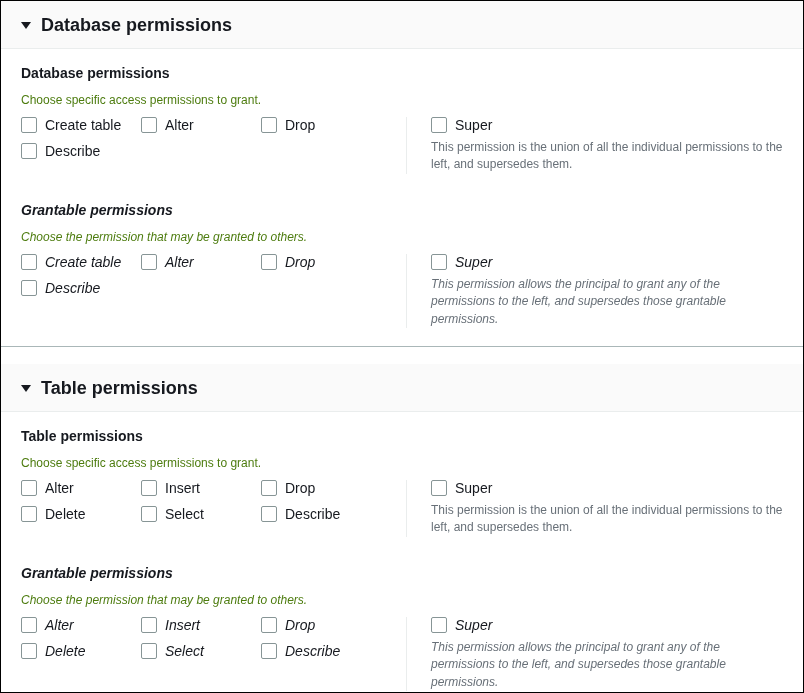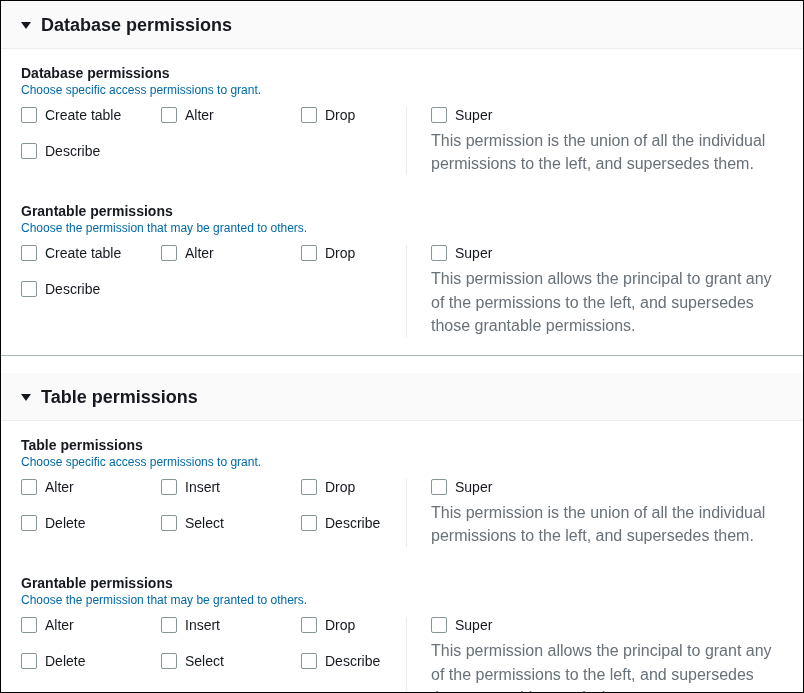--- a/index.html
+++ b/index.html
@@ -33,43 +33,43 @@
   .panel-header h2 {
     font-size: 18px;
     font-weight: 700;
   }
   .panel-body {
     padding: 16px 20px 18px 20px;
     background: #fff;
   }
   .section + .section {
     margin-top: 28px;
+    font-style: italic;
   }
   .section-title {
     font-size: 14px;
     font-weight: 700;
     color: #16191f;
   }
   .section-subtitle {
     font-size: 12px;
-    color: #0369a1;
-    margin-top: 2px;
+    color: #4d7c0f;
+    margin-top: 12px;
     margin-bottom: 10px;
   }
   .columns {
     display: flex;
     align-items: flex-start;
   }
   .left-col {
     width: 385px;
     display: grid;
     grid-template-columns: 120px 120px 120px;
     row-gap: 10px;
     padding-right: 10px;
-    gap: 20px;
   }
   .right-col {
     flex: 1;
     padding-left: 24px;
     border-left: 1px solid #eaeded;
   }
   .checkbox-row {
     display: flex;
     align-items: center;
   }
@@ -81,21 +81,21 @@
     background: #fff;
     margin-right: 8px;
     flex-shrink: 0;
     cursor: pointer;
   }
   .cb-label {
     font-size: 14px;
     color: #16191f;
   }
   .super-desc {
-    font-size: 16px;
+    font-size: 12px;
     color: #687078;
     margin-top: 6px;
     line-height: 1.45;
   }
   .separator {
     height: 1px;
     background: #aab7b8;
     width: 100%;
   }
   .spacer-top { height: 17px; }

